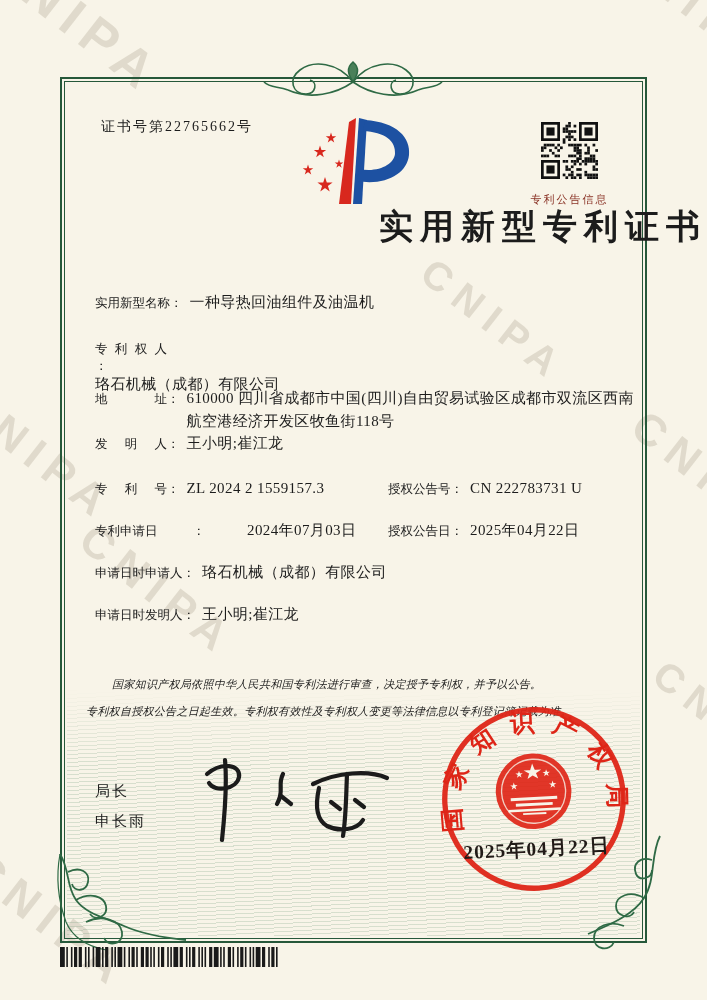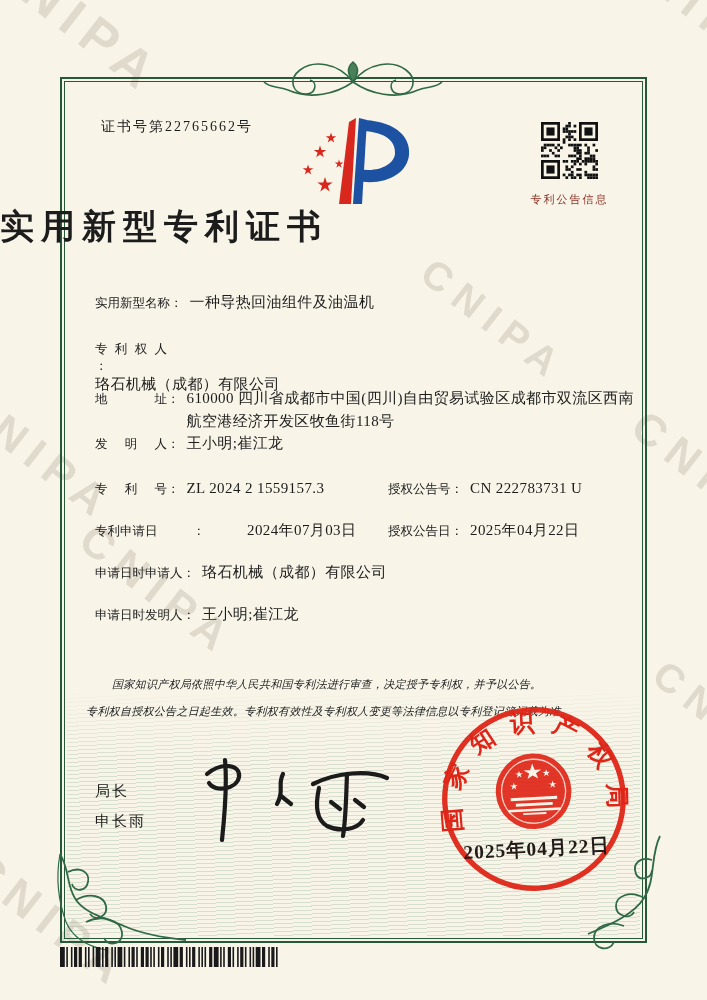--- a/index.html
+++ b/index.html
@@ -11,21 +11,21 @@
   
   .frame{position:absolute;left:60px;top:77px;width:583px;height:862px;border:2px solid #26583a;z-index:1;}
   .frame::after{content:"";position:absolute;inset:2px;border:1px solid #26583a;}
   .waves{position:absolute;left:5px;right:5px;bottom:5px;height:246px;
          background:repeating-linear-gradient(177deg,rgba(118,160,128,0.26) 0 1px,rgba(118,160,128,0) 1px 4px);
          -webkit-mask-image:linear-gradient(180deg,transparent,#000 30%);
          mask-image:linear-gradient(180deg,transparent,#000 30%);}
   .orn{position:absolute;z-index:2;}
   
   .certno{position:absolute;left:101px;top:118px;font-size:14px;letter-spacing:2px;z-index:3;}
-  .title{position:absolute;left:0;right:0;top:204px;text-align:left;font-size:34px;font-weight:bold;
+  .title{position:absolute;left:0;right:0;top:204px;text-align:right;font-size:34px;font-weight:bold;
          letter-spacing:7px;z-index:3;}
   .qrlabel{position:absolute;left:512px;top:192px;width:115px;text-align:center;font-size:11px;
            color:#8a3326;letter-spacing:2px;z-index:3;}
   
   .row{position:absolute;left:95px;display:flex;align-items:baseline;z-index:3;}
   .rrow{left:388px;}
   .lbl{font-size:12.5px;color:#222;flex:none;}
   .j{display:inline-block;width:72px;text-align:justify;text-align-last:justify;}
   .colon{font-size:12.5px;margin-right:7px;flex:none;}
   .val{font-size:15px;letter-spacing:0.4px;}

